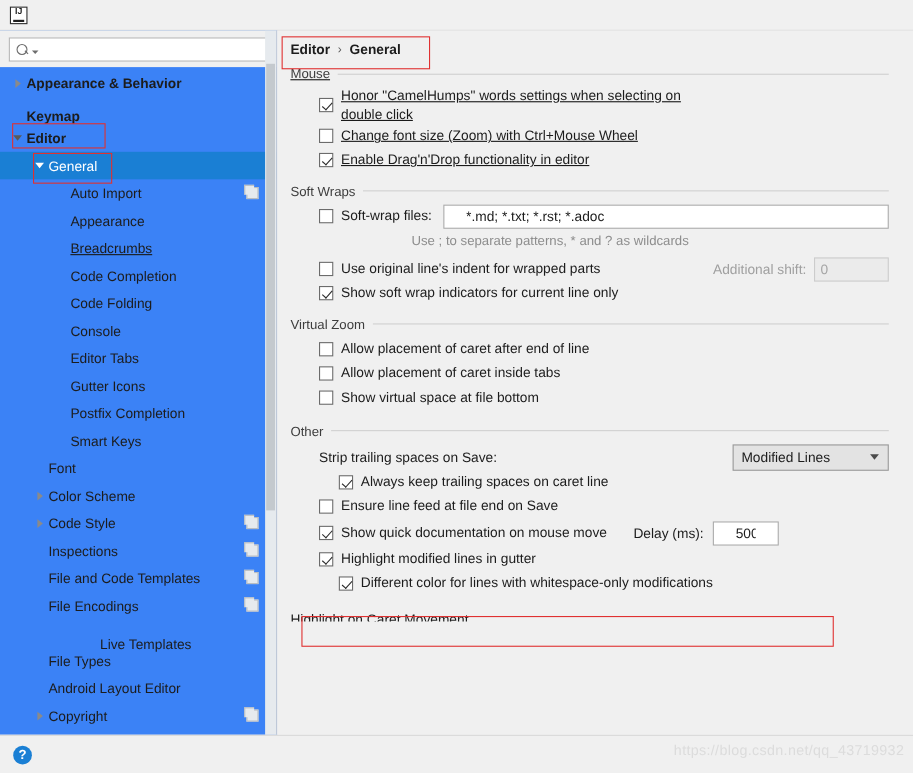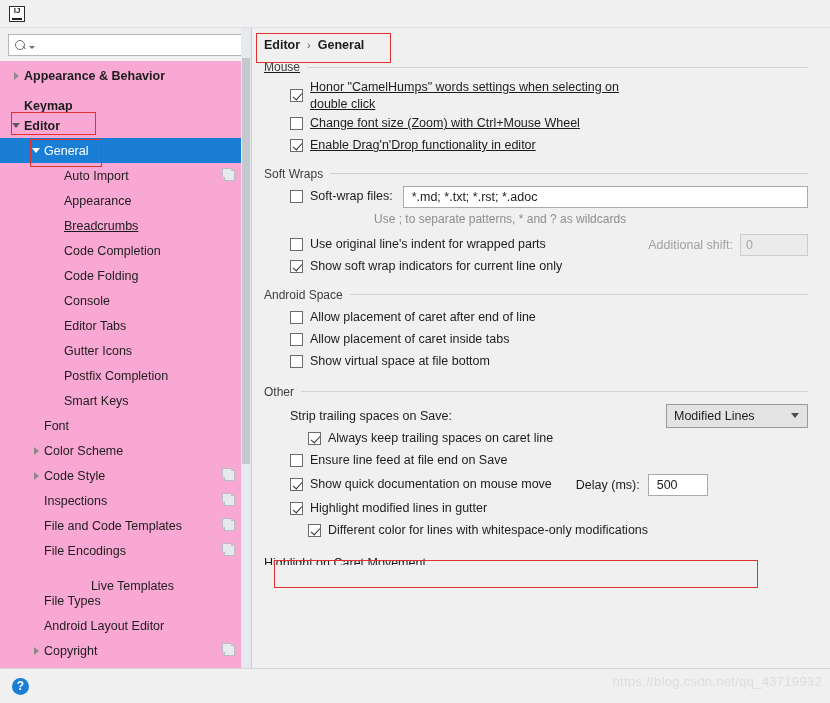--- a/index.html
+++ b/index.html
@@ -33,21 +33,21 @@
     content: ""; position: absolute; left: 2px; right: 2px; bottom: 1px;
     height: 2px; background: #1f1f1f;
   }
   .title-text { font-size: 13px; color: #1c1c1c; margin-top: 44px; }
 
   
   .body { position: absolute; top: 28px; left: 0; right: 0; bottom: 35px; display: flex; }
 
   
   .sidebar {
-    width: 252px; background: #f9a8d4;
+    width: 252px; background: #3b82f6;
     border-right: 1px solid #c8cdd2;
     position: relative; display: flex; flex-direction: column;
   }
   .search-wrap { padding: 6px 8px 5px 8px; background: #f0f0f0; }
   .search-box {
     height: 22px; background: #ffffff; border: 1px solid #b6b6b6;
     display: flex; align-items: center; padding-left: 6px;
   }
   .mag { width: 13px; height: 13px; position: relative; flex: 0 0 auto; }
   .mag::before {
@@ -135,21 +135,21 @@
     content: ""; position: absolute; left: 3.5px; top: 0.5px;
     width: 4px; height: 8px; border: solid #2b2b2b;
     border-width: 0 1.6px 1.6px 0; transform: rotate(42deg);
   }
   .cb-label { font-size: 12.5px; color: #1c1c1c; line-height: 1.35; }
   .cb-label.wrap { max-width: 330px; }
 
   .text-input {
     height: 22px; border: 1px solid #a9a9a9; background: #ffffff;
     font-family: "Liberation Sans", sans-serif; font-size: 12.5px;
-    padding: 0 8px; color: #1c1c1c; outline: none;
+    padding: 0 20px; color: #1c1c1c; outline: none;
   }
   .hint { font-size: 12px; color: #8d8d8d; padding-left: 110px; margin: 4px 0 8px 0; }
 
   .disabled-label { color: #a0a0a0; font-size: 12.5px; }
   .input-disabled {
     width: 68px; height: 22px; border: 1px solid #cccccc; background: #ebebeb;
     color: #a5a5a5; font-size: 12.5px; padding: 0 5px;
     font-family: "Liberation Sans", sans-serif; outline: none;
   }
 
@@ -378,21 +378,21 @@
               <span class="disabled-label" style="margin-right: 7px;">Additional shift:</span>
               <input type="text" class="input-disabled" disabled="" value="0" style="">
             </div>
             <div class="row">
               <span class="cb checked"></span>
               <span class="cb-label">Show soft wrap indicators for current line only</span>
             </div>
           </div>
           <div class="group" style="margin-bottom: 12px;">
             <div class="group-head">
-              <span>Android Space</span>
+              <span>Virtual Zoom</span>
               <span class="rule"></span>
             </div>
             <div class="row">
               <span class="cb"></span>
               <span class="cb-label">Allow placement of caret after end of line</span>
             </div>
             <div class="row">
               <span class="cb"></span>
               <span class="cb-label">Allow placement of caret inside tabs</span>
             </div>

